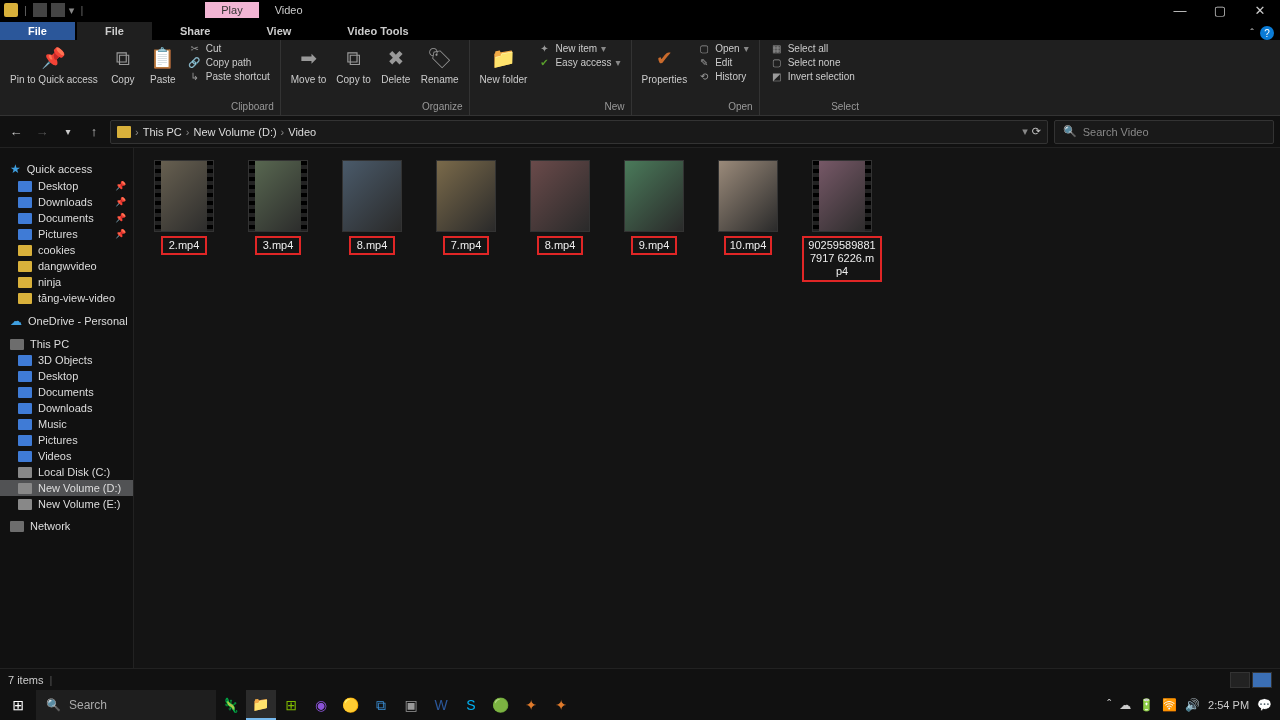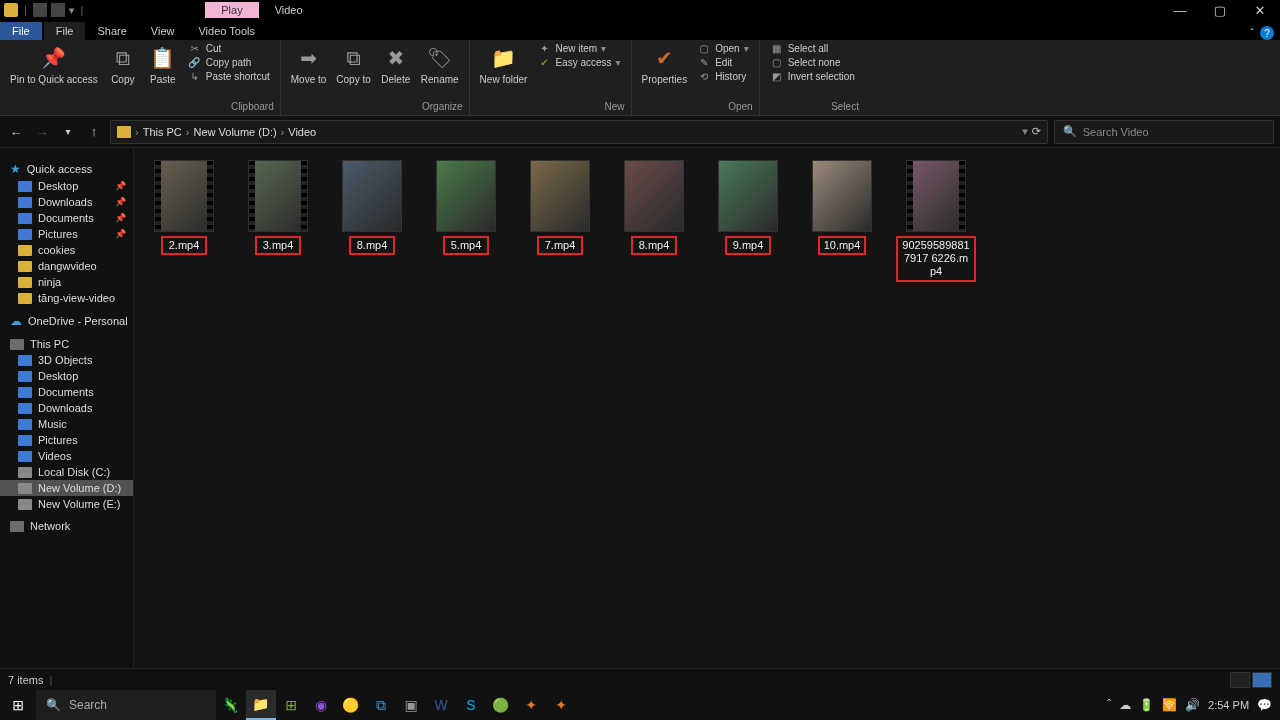--- a/index.html
+++ b/index.html
@@ -10,21 +10,21 @@
   .title-bar .qat { display: flex; align-items: center; gap: 4px; padding-left: 4px; }
   .title-bar .qat-icon { width: 14px; height: 14px; background: #d9b13b; border-radius: 2px; }
   .title-bar .divider { color: #666; margin: 0 2px; }
   .play-tab { background: #f2b5d4; color: #333; padding: 2px 16px; margin-left: 120px; font-size: 11px; }
   .title-text { color: #ccc; margin-left: 16px; }
   .win-controls { margin-left: auto; display: flex; }
   .win-btn { width: 40px; height: 20px; display: flex; align-items: center; justify-content: center; color: #ccc; cursor: pointer; font-size: 13px; }
 
   
   .menu-tabs { height: 20px; background: #000; display: flex; align-items: flex-end; font-size: 11px; }
-  .menu-tab { padding: 3px 12px; color: #ccc; cursor: pointer; }
+  .menu-tab { padding: 3px 28px; color: #ccc; cursor: pointer; font-weight: bold; }
   .menu-tab.file { background: #2b579a; color: #fff; margin-right: 2px; }
   .menu-tab.active { background: #1f1f1f; }
   .menu-tabs .right { margin-left: auto; display: flex; align-items: center; gap: 6px; padding-right: 6px; }
   .help-circle { width: 14px; height: 14px; border-radius: 50%; background: #0a7bd6; color: #fff; display: flex; align-items: center; justify-content: center; font-size: 10px; }
 
   
   .ribbon { height: 76px; background: #1f1f1f; display: flex; border-bottom: 1px solid #333; }
   .ribbon-group { display: flex; flex-direction: column; border-right: 1px solid #333; padding: 2px 6px; }
   .ribbon-group-body { display: flex; align-items: flex-start; gap: 2px; flex: 1; }
   .ribbon-group-label { text-align: right; color: #999; font-size: 10px; padding-bottom: 1px; }
@@ -373,24 +373,20 @@
         </div>
         <div class="file-item">
           <div class="thumb filmstrip" style="background: linear-gradient(135deg, rgb(90, 106, 82), rgb(42, 42, 42));"></div>
           <div class="file-label">3.mp4</div>
         </div>
         <div class="file-item">
           <div class="thumb" style="background: linear-gradient(135deg, rgb(74, 90, 106), rgb(42, 42, 42));"></div>
           <div class="file-label">8.mp4</div>
         </div>
         <div class="file-item">
-          <div class="thumb" style="background: linear-gradient(135deg, rgb(74, 122, 74), rgb(42, 42, 42));"></div>
-          <div class="file-label">5.mp4</div>
-        </div>
-        <div class="file-item">
           <div class="thumb" style="background: linear-gradient(135deg, rgb(122, 106, 74), rgb(42, 42, 42));"></div>
           <div class="file-label">7.mp4</div>
         </div>
         <div class="file-item">
           <div class="thumb" style="background: linear-gradient(135deg, rgb(106, 74, 74), rgb(42, 42, 42));"></div>
           <div class="file-label">8.mp4</div>
         </div>
         <div class="file-item">
           <div class="thumb" style="background: linear-gradient(135deg, rgb(74, 122, 90), rgb(42, 42, 42));"></div>
           <div class="file-label">9.mp4</div>

